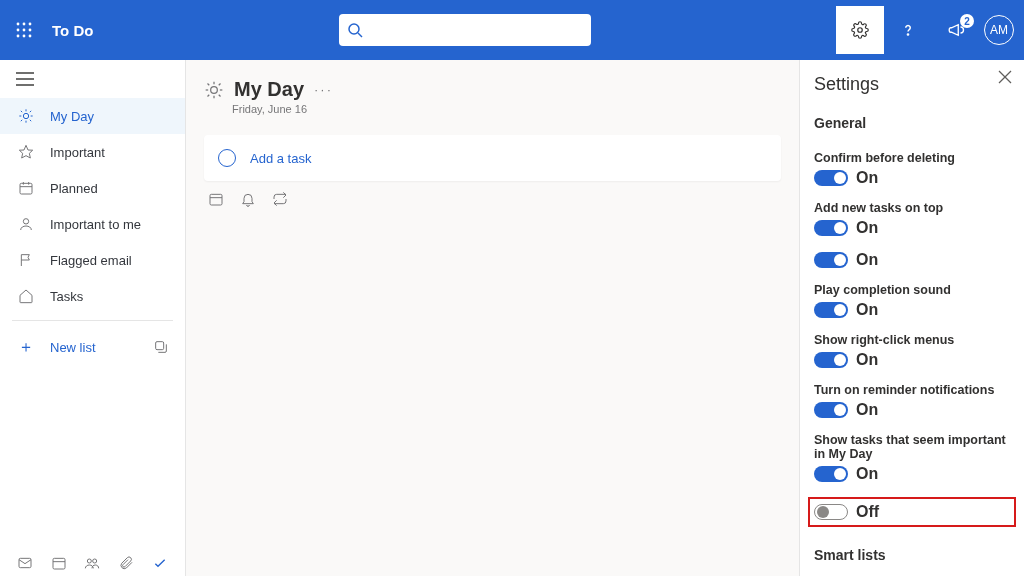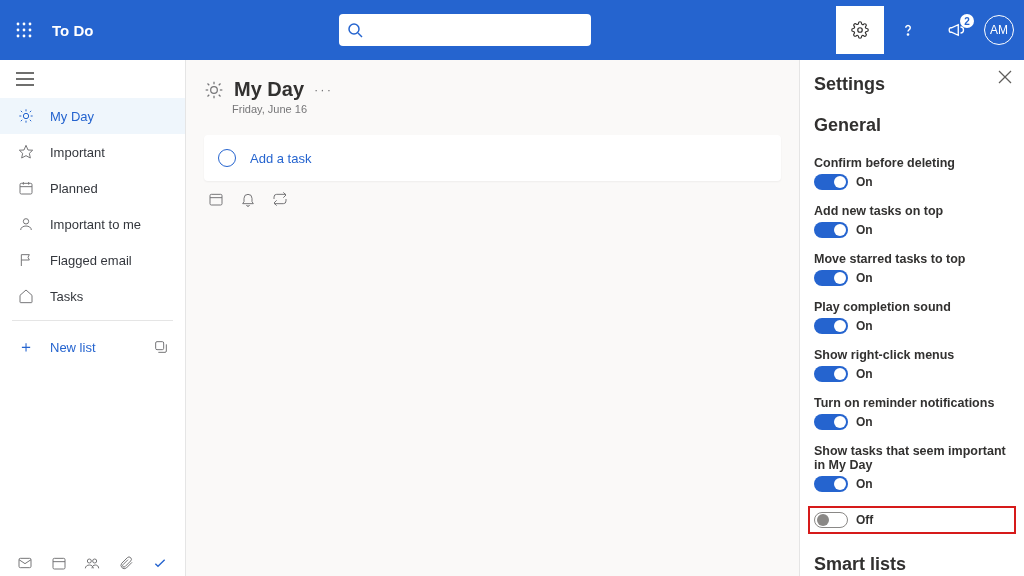--- a/index.html
+++ b/index.html
@@ -60,33 +60,33 @@
   .main-more { margin-left:10px; color:#767678; cursor:pointer; letter-spacing:2px;}
   .main-date { font-size:11px; color:var(--text-muted); margin-top:2px; margin-left:28px; }
   .add-task-card { margin-top:20px; background:#fff; border-radius:4px; height:46px; display:flex; align-items:center; padding:0 14px; box-shadow:0 1px 2px rgba(0,0,0,0.05); }
   .add-circle { width:18px; height:18px; border:1px solid var(--brand); border-radius:50%; }
   .add-task-text { margin-left:14px; color: var(--brand); cursor:text; font-size:13px; }
   .task-toolbar { margin-top:10px; display:flex; gap:16px; padding:0 4px; color:var(--text-muted);}
   .task-toolbar .tb { cursor:pointer; }
 
   
   .settings { width:224px; background:#fff; padding:10px 14px 0 14px; overflow:auto; position:relative;}
-  .settings h1 { font-size:18px; font-weight:700; margin:4px 0 10px; }
-  .settings h2 { font-size:18px; font-weight:600; margin:20px 0; }
+  .settings h1 { font-size:18px; font-weight:400; margin:4px 0 10px; }
+  .settings h2 { font-size:14px; font-weight:600; margin:20px 0; }
   .settings-close { position:absolute; top:10px; right:12px; cursor:pointer; color:#605e5c;}
   .setting { margin-bottom:14px;font-weight:bold; }
   .setting-label { font-size:12.5px; color:#323130; margin-bottom:4px; }
   .toggle-row { display:flex; align-items:center; }
   .toggle { width:34px; height:16px; border-radius:10px; position:relative; cursor:pointer; margin-right:8px;}
   .toggle .knob { position:absolute; top:2px; width:12px; height:12px; border-radius:50%; }
   .toggle.on { background: var(--toggle-on); }
   .toggle.on .knob { right:2px; background:#fff; }
   .toggle.off { background:#fff; border:1px solid var(--toggle-border-off); }
   .toggle.off .knob { left:2px; top:1px; background:#8a8886; }
-  .toggle-text { font-size:12px; color:#323130; }
+  .toggle-text { font-size:16px; color:#323130; }
   .setting.highlight { border:2px solid #d61a1a; padding:4px; margin-left:-6px; margin-right:-6px; margin-bottom:10px;}
 
   svg { display:block; }
 </style>
 </head>
 <body>
 
 <div class="header">
   <div class="waffle">
     <svg width="16" height="16" viewBox="0 0 16 16" fill="currentColor">
@@ -325,21 +325,20 @@
         <div class="setting">
           <div class="setting-label">Add new tasks on top</div>
           <div class="toggle-row">
             <div class="toggle on">
               <div class="knob"></div>
             </div>
             <span class="toggle-text">On</span>
           </div>
         </div>
         <div class="setting">
-          <div class="setting-label">Move starred tasks to top</div>
           <div class="toggle-row">
             <div class="toggle on">
               <div class="knob"></div>
             </div>
             <span class="toggle-text">On</span>
           </div>
         </div>
         <div class="setting">
           <div class="setting-label">Play completion sound</div>
           <div class="toggle-row">

